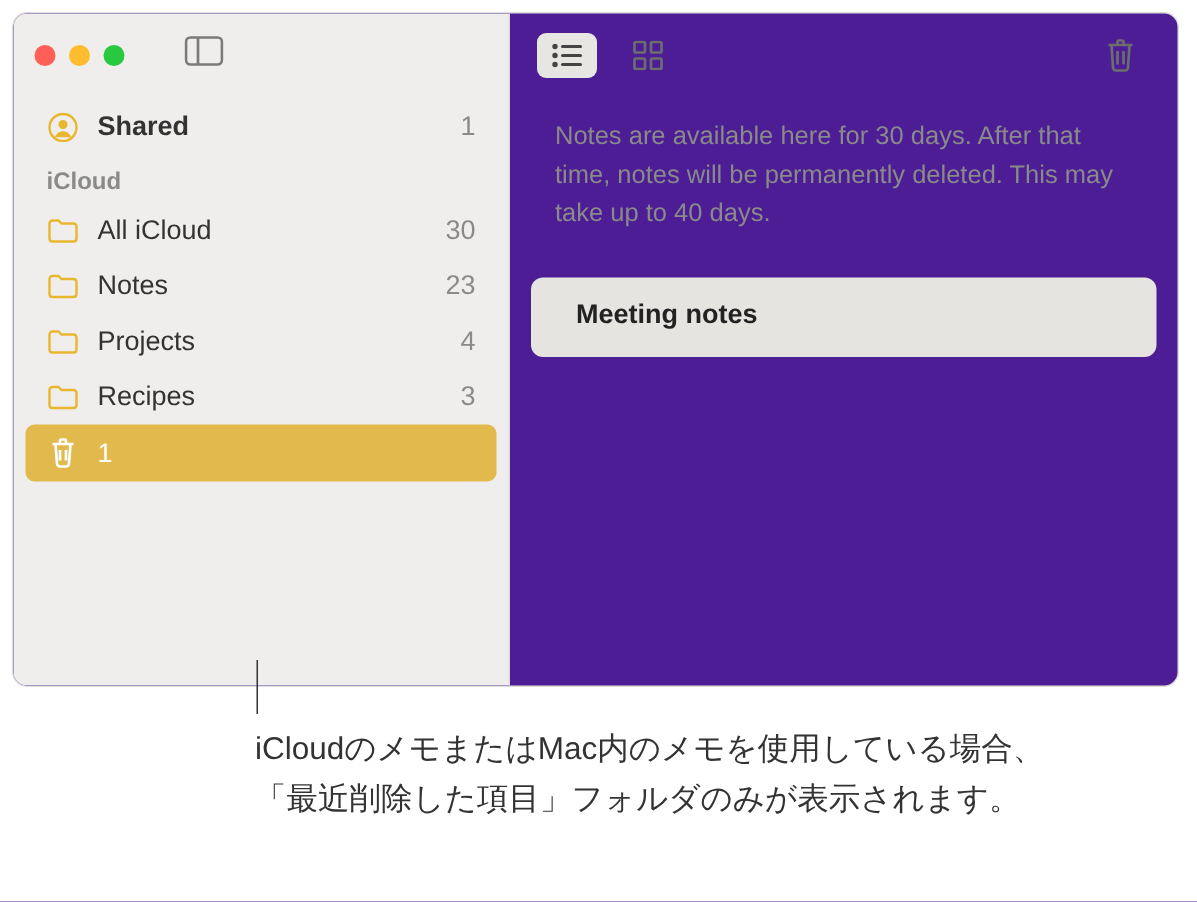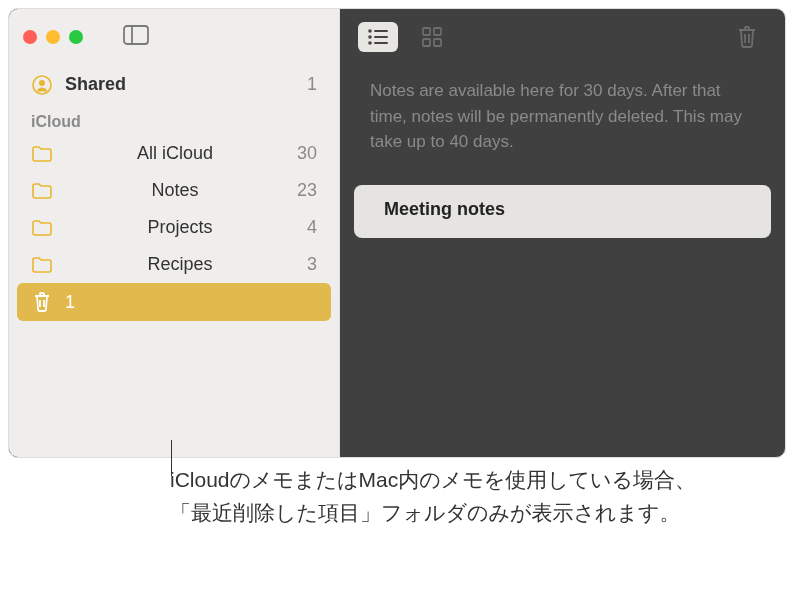--- a/index.html
+++ b/index.html
@@ -10,21 +10,21 @@
       height: 601px;
       position: relative;
     }
     .window {
       display: flex;
       width: 778px;
       height: 450px;
       border: 1px solid #ddd;
       border-radius: 10px;
       overflow: hidden;
-      background: #404040;
+      background: #4c1d95;
       margin: 8px;
     }
     .sidebar {
       width: 331px;
       background: #f0eeec;
       border-right: 1px solid #ddd;
       display: flex;
       flex-direction: column;
     }
     .titlebar {
@@ -42,21 +42,21 @@
     .sidebar-toggle {
       margin-left: 30px;
       color: #7a7a7a;
     }
     .section-header {
       font-size: 16px;
       color: #8a8a8a;
       font-weight: 600;
       padding: 4px 36px 4px 22px;
     }
-    .folder-list { list-style: none; text-align: center; }
+    .folder-list { list-style: none; }
     .folder-item {
       display: flex;
       align-items: center;
       padding: 8px 22px 8px 22px;
       font-size: 18px;
       color: #333;
       gap: 12px;
       cursor: pointer;
     }
     .folder-item .icon-wrap {
@@ -132,21 +132,21 @@
       cursor: pointer;
     }
     .note-title { font-weight: 700; font-size: 18px; color: #222; margin-bottom: 4px; }
     .note-meta { font-size: 16px; color: #444; display:flex; gap: 14px;}
     .note-time {}
     .note-preview { color: #6b6b6b; white-space: nowrap; overflow: hidden; text-overflow: ellipsis; flex:1;}
     
     .callout {
       position: absolute;
       left: 170px;
-      top: 464px;
+      top: 484px;
       width: 560px;
       font-size: 21px;
       color: #333;
       line-height: 1.55;
     }
     .leader {
       position: absolute;
       left: 171px;
       top: 440px;
       width: 1px;

